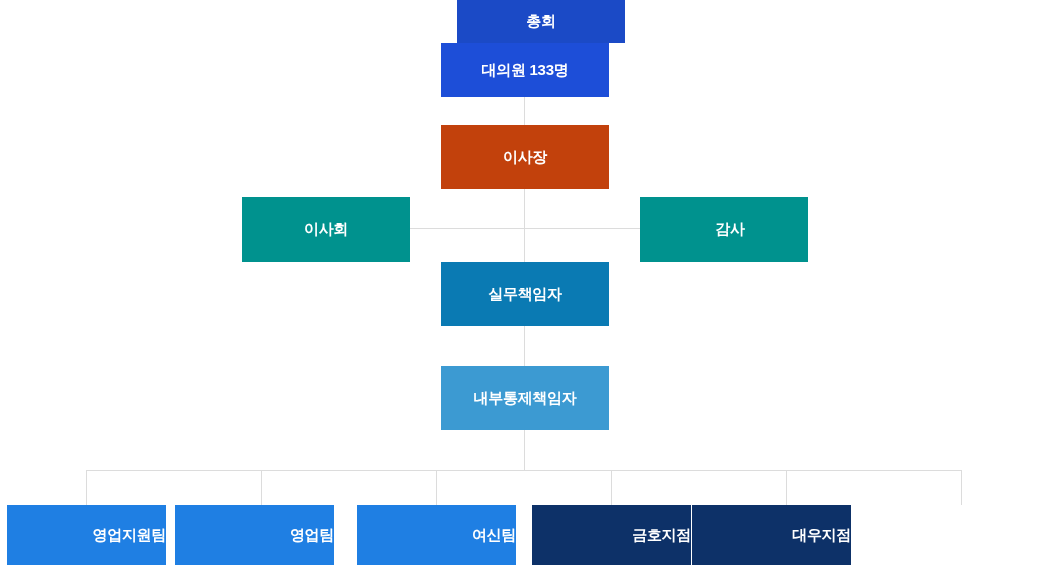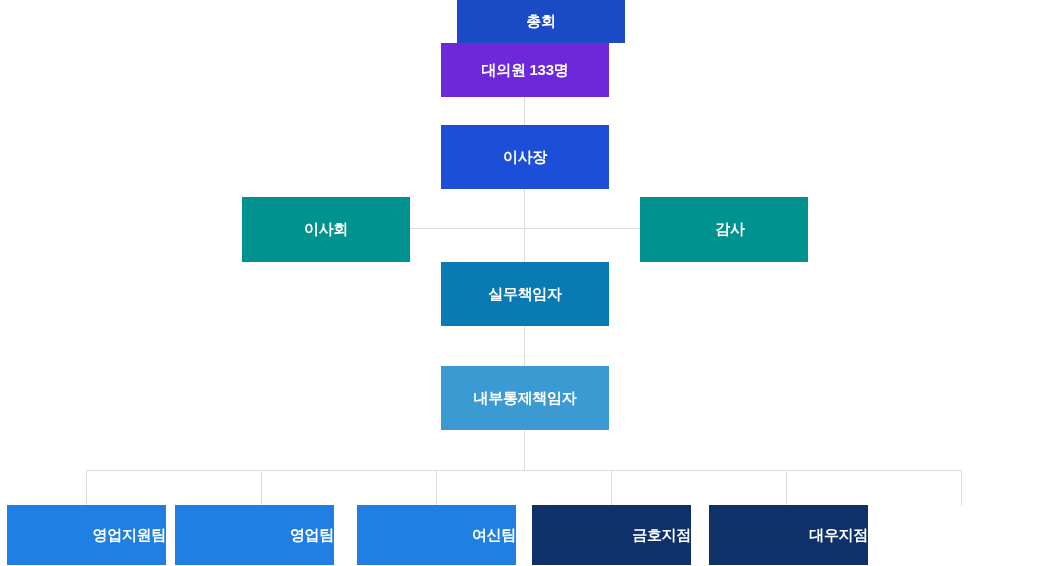--- a/index.html
+++ b/index.html
@@ -20,35 +20,35 @@
     align-items: center;
     justify-content: center;
     color: #ffffff;
     font-size: 15px;
     font-weight: 600;
     letter-spacing: -0.3px;
     text-align: center;
   }
   
   .node-assembly        { left: 457px; top: 0;     width: 168px; height: 43px; background: #1b4ac6; }
-  .node-delegates       { left: 441px; top: 43px;  width: 168px; height: 54px; background: #6d28d9; }
-  .node-chairman        { left: 441px; top: 125px; width: 168px; height: 64px; background: #1d4ed8; }
+  .node-delegates       { left: 441px; top: 43px;  width: 168px; height: 54px; background: #1d4ed8; }
+  .node-chairman        { left: 441px; top: 125px; width: 168px; height: 64px; background: #c2410c; }
   .node-board           { left: 242px; top: 197px; width: 168px; height: 65px; background: #00928e; }
   .node-auditor         { left: 640px; top: 197px; width: 168px; height: 65px; background: #00928e; padding-left: 12px; }
   .node-working         { left: 441px; top: 262px; width: 168px; height: 64px; background: #0a7ab3; }
   .node-internal        { left: 441px; top: 366px; width: 168px; height: 64px; background: #3c9ad2; }
   
   .node-bottom          { top: 505px; width: 159px; height: 60px; justify-content: flex-end; }
   .team                 { background: #1f7fe3; }
   .branch               { background: #0d3168; }
   .pos-b0 { left: 7px; }
   .pos-b1 { left: 175px; }
   .pos-b2 { left: 357px; }
   .pos-b3 { left: 532px; }
-  .pos-b4 { left: 709px; }
+  .pos-b4 { left: 692px; }
   .pos-b5 { left: 882px; }
   
   .line {
     position: absolute;
     background: #dcdcdc;
   }
   .v { width: 1px; }
   .h { height: 1px; }
   .line-top-stem      { left: 524px; top: 97px;  height: 28px; }
   .line-mid-stem      { left: 524px; top: 189px; height: 73px; }

